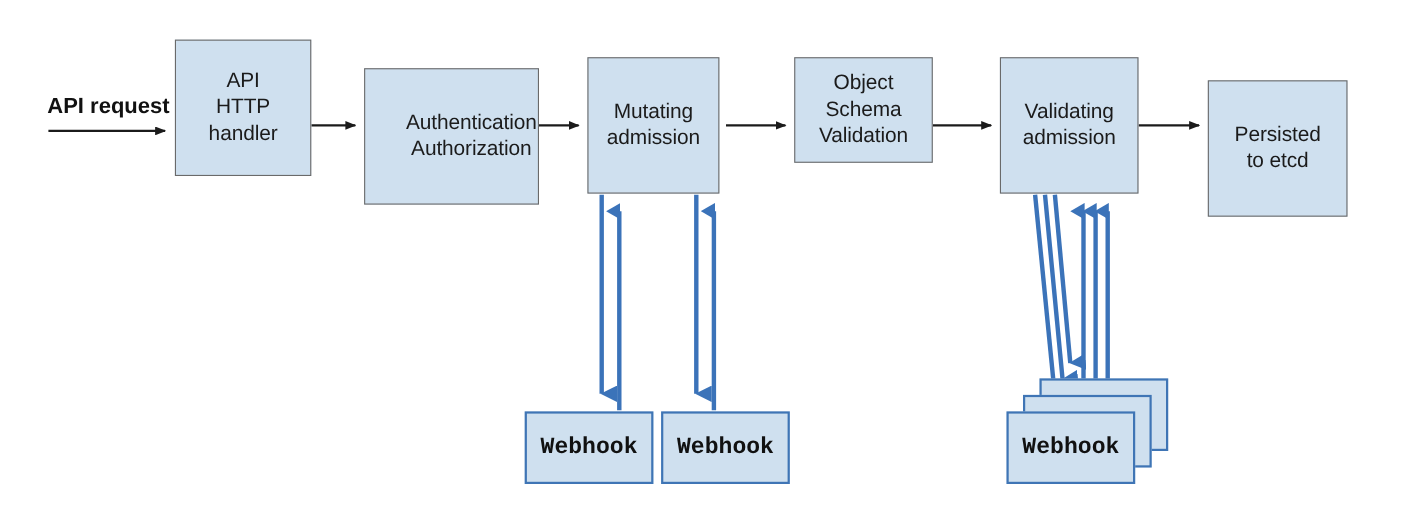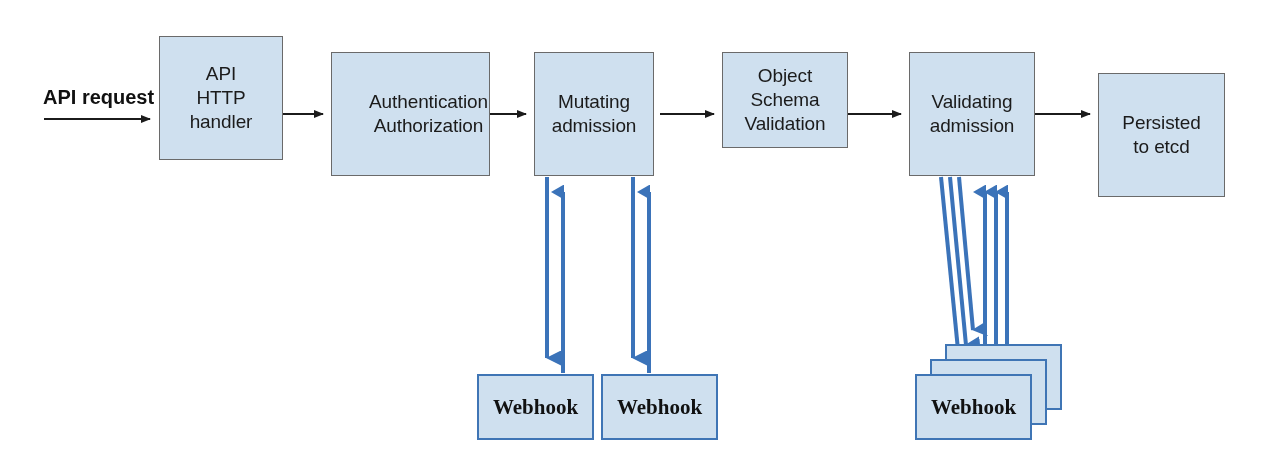--- a/index.html
+++ b/index.html
@@ -45,21 +45,21 @@
     box-sizing: border-box;
     background: #cfe0ef;
     border: 2px solid #3f75b5;
     display: flex;
     align-items: center;
     justify-content: center;
     text-align: left;
     color: #111111;
     font-size: 21px;
     font-weight: 600;
-    font-family: Liberation Serif, serif;
+    font-family: Liberation Mono, monospace;
   }
   .webhook-stack-back {
     position: absolute;
     box-sizing: border-box;
     background: #cfe0ef;
     border: 2px solid #3f75b5;
   }
   .edge-label {
     position: absolute;
     color: #111111;
@@ -129,21 +129,21 @@
       <line x1="985" y1="373" x2="985" y2="192" stroke="#3b73b9" stroke-width="4" marker-end="url(#arrow-blue-up)"></line>
     </g>
   </svg>
 
   <div class="edge-label" style="left:43px; top:86px;">API request</div>
 
   <div class="node-box" style="left:159px; top:36px; width:124px; height:124px;">API
 HTTP
 handler</div>
 
-  <div class="node-box" style="left:331px; top:52px; width:159px; height:124px;padding-left:36px;">Authentication
+  <div class="node-box" style="left:331px; top:62px; width:159px; height:124px;padding-left:36px;">Authentication
 Authorization</div>
 
   <div class="node-box" style="left:534px; top:52px; width:120px; height:124px;">Mutating
 admission</div>
 
   <div class="node-box" style="left:722px; top:52px; width:126px; height:96px;">Object
 Schema
 Validation</div>
 
   <div class="node-box" style="left:909px; top:52px; width:126px; height:124px;">Validating

